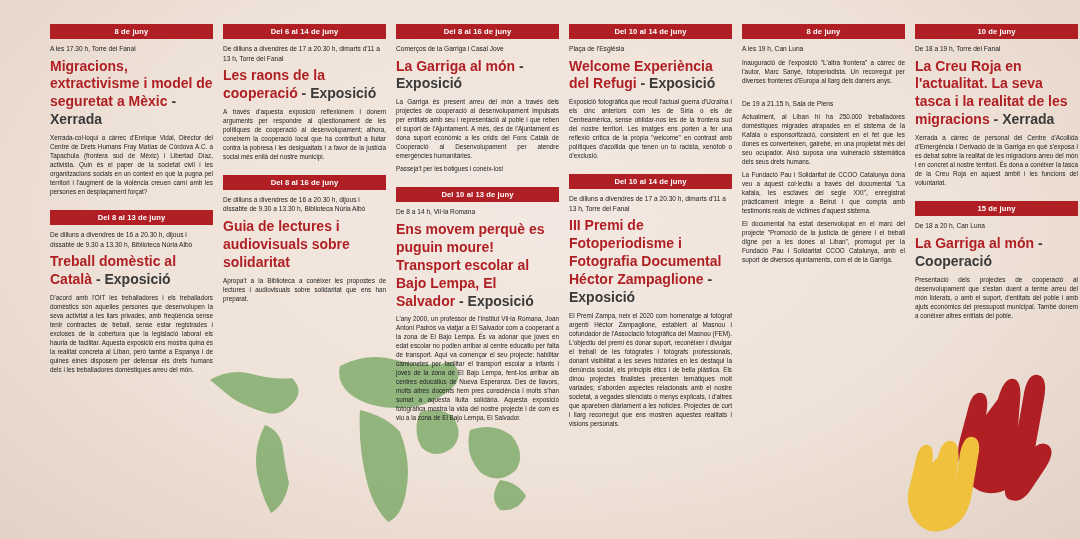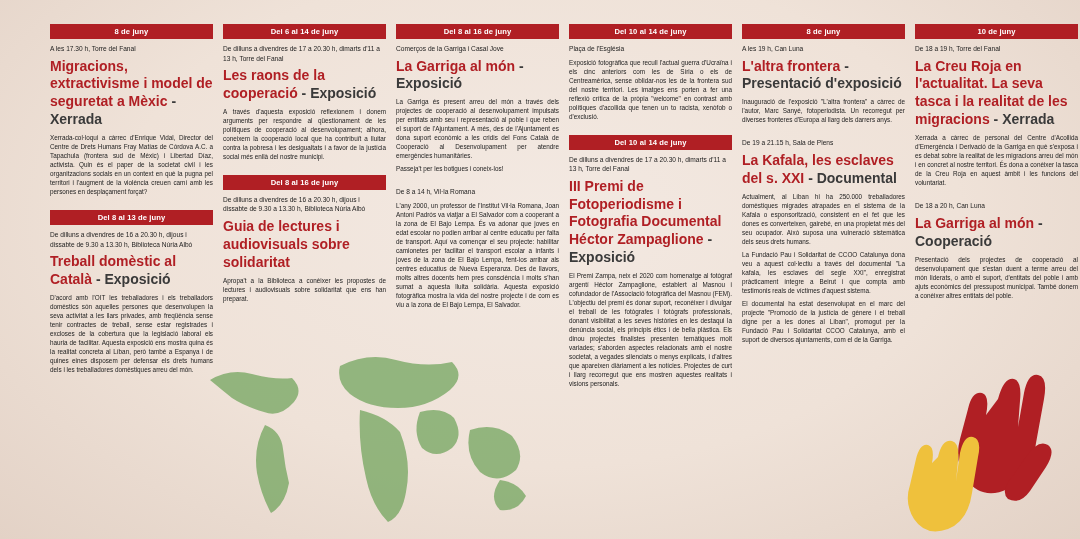--- a/index.html
+++ b/index.html
@@ -124,58 +124,60 @@
     </div>
     <div class="col">
       <div class="block">
         <div class="date-bar">Del 8 al 16 de juny</div>
         <p class="meta">Comerços de la Garriga i Casal Jove</p>
         <p class="title"><span>La Garriga al món</span><span class="kind"> - Exposició</span></p>
         <p class="body">La Garriga és present arreu del món a través dels projectes de cooperació al desenvolupament impulsats per entitats amb seu i representació al poble i que reben el suport de l'Ajuntament. A més, des de l'Ajuntament es dona suport econòmic a les cridis del Fons Català de Cooperació al Desenvolupament per atendre emergències humanitàries.</p>
         <p class="body last">Passeja't per les botigues i coneix-los!</p>
       </div>
       <div class="block">
+        <div class="date-bar">Del 10 al 13 de juny</div>
         <p class="meta">De 8 a 14 h, Vil·la Romana</p>
+        <p class="title"><span>Ens movem perquè es puguin moure! Transport escolar al Bajo Lempa, El Salvador</span><span class="kind"> - Exposició</span></p>
         <p class="body last">L'any 2000, un professor de l'Institut Vil·la Romana, Joan Antoni Padrós va viatjar a El Salvador com a cooperant a la zona de El Bajo Lempa. És va adonar que joves en edat escolar no podien arribar al centre educatiu per falta de transport. Aquí va començar el seu projecte: habilitar camionetes per facilitar el transport escolar a infants i joves de la zona de El Bajo Lempa, fent-los arribar als centres educatius de Nueva Esperanza. Des de llavors, molts altres docents hem pres consciència i molts s'han sumat a aquesta lluita solidària. Aquesta exposició fotogràfica mostra la vida del nostre projecte i de com es viu a la zona de El Bajo Lempa, El Salvador.</p>
       </div>
     </div>
     <div class="col">
       <div class="block">
         <div class="date-bar">Del 10 al 14 de juny</div>
         <p class="meta">Plaça de l'Església</p>
+        <p class="title"><span>Welcome Experiència del Refugi</span><span class="kind"> - Exposició</span></p>
         <p class="body last">Exposició fotogràfica que recull l'actual guerra d'Ucraïna i els cinc anteriors com les de Síria o els de Centreamèrica, sense oblidar-nos les de la frontera sud del nostre territori. Les imatges ens porten a fer una reflexió crítica de la pròpia "welcome" en contrast amb polítiques d'acollida que tenen un to racista, xenòfob o d'exclusió.</p>
       </div>
       <div class="block">
         <div class="date-bar">Del 10 al 14 de juny</div>
         <p class="meta">De dilluns a divendres de 17 a 20.30 h, dimarts d'11 a 13 h, Torre del Fanal</p>
         <p class="title"><span>III Premi de Fotoperiodisme i Fotografia Documental Héctor Zampaglione</span><span class="kind"> - Exposició</span></p>
         <p class="body last">El Premi Zampa, neix el 2020 com homenatge al fotògraf argentí Héctor Zampaglione, establert al Masnou i cofundador de l'Associació fotogràfica del Masnou (FEM). L'objectiu del premi és donar suport, reconèixer i divulgar el treball de les fotògrafes i fotògrafs professionals, donant visibilitat a les seves històries en les destaqui la denúncia social, els principis ètics i de bella plàstica. Els dinou projectes finalistes presenten temàtiques molt variades; s'aborden aspectes relacionats amb el nostre societat, a vegades silenciats o menys explicats, i d'altres que apareixen diàriament a les notícies. Projectes de curt i llarg recorregut que ens mostren aquestes realitats i visions personals.</p>
       </div>
     </div>
     <div class="col">
       <div class="block">
         <div class="date-bar">8 de juny</div>
         <p class="meta">A les 19 h, Can Luna</p>
-        <p class="title"><span>L'altra frontera</span><span class="kind"> - Presentació d'exposició</span></p>
         <p class="body last">Inauguració de l'exposició "L'altra frontera" a càrrec de l'autor, Marc Sanyé, fotoperiodista. Un recorregut per diverses fronteres d'Europa al llarg dels darrers anys.</p>
       </div>
       <div class="block">
         <p class="meta">De 19 a 21.15 h, Sala de Plens</p>
-        <p class="title"><span>La Kafala, les esclaves del s. XXI</span><span class="kind"> - Documental</span></p>
         <p class="body">Actualment, al Líban hi ha 250.000 treballadores domèstiques migrades atrapades en el sistema de la Kafala o esponsorització, consistent en el fet que les dones es converteixen, gairebé, en una propietat més del seu ocupador. Això suposa una vulneració sistemàtica dels seus drets humans.</p>
         <p class="body">La Fundació Pau i Solidaritat de CCOO Catalunya dona veu a aquest col·lectiu a través del documental "La kafala, les esclaves del segle XXI", enregistrat pràcticament íntegre a Beirut i que compta amb testimonis reals de víctimes d'aquest sistema.</p>
         <p class="body last">El documental ha estat desenvolupat en el marc del projecte "Promoció de la justícia de gènere i el treball digne per a les dones al Líban", promogut per la Fundació Pau i Solidaritat CCOO Catalunya, amb el suport de diversos ajuntaments, com el de la Garriga.</p>
       </div>
     </div>
     <div class="col">
       <div class="block">
         <div class="date-bar">10 de juny</div>
         <p class="meta">De 18 a 19 h, Torre del Fanal</p>
         <p class="title"><span>La Creu Roja en l'actualitat. La seva tasca i la realitat de les migracions</span><span class="kind"> - Xerrada</span></p>
         <p class="body last">Xerrada a càrrec de personal del Centre d'Acollida d'Emergència i Derivació de la Garriga en què s'exposa i es debat sobre la realitat de les migracions arreu del món i en concret al nostre territori. És dona a conèixer la tasca de la Creu Roja en aquest àmbit i les funcions del voluntariat.</p>
       </div>
       <div class="block">
+        <div class="date-bar">15 de juny</div>
         <p class="meta">De 18 a 20 h, Can Luna</p>
         <p class="title"><span>La Garriga al món</span><span class="kind"> - Cooperació</span></p>
         <p class="body last">Presentació dels projectes de cooperació al desenvolupament que s'estan duent a terme arreu del món liderats, o amb el suport, d'entitats del poble i amb ajuts econòmics del pressupost municipal. També donem a conèixer altres entitats del poble.</p>
       </div>
     </div>
   </div>
 
 </body></html>

